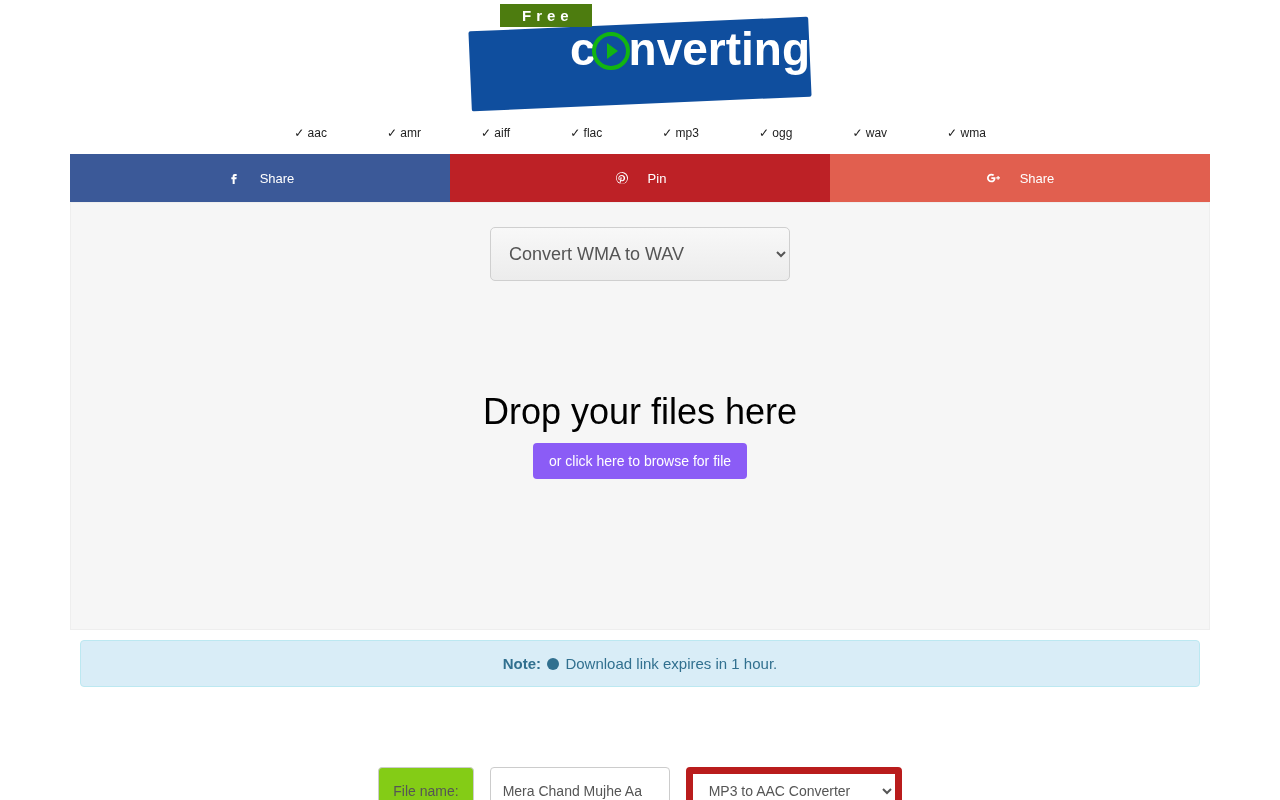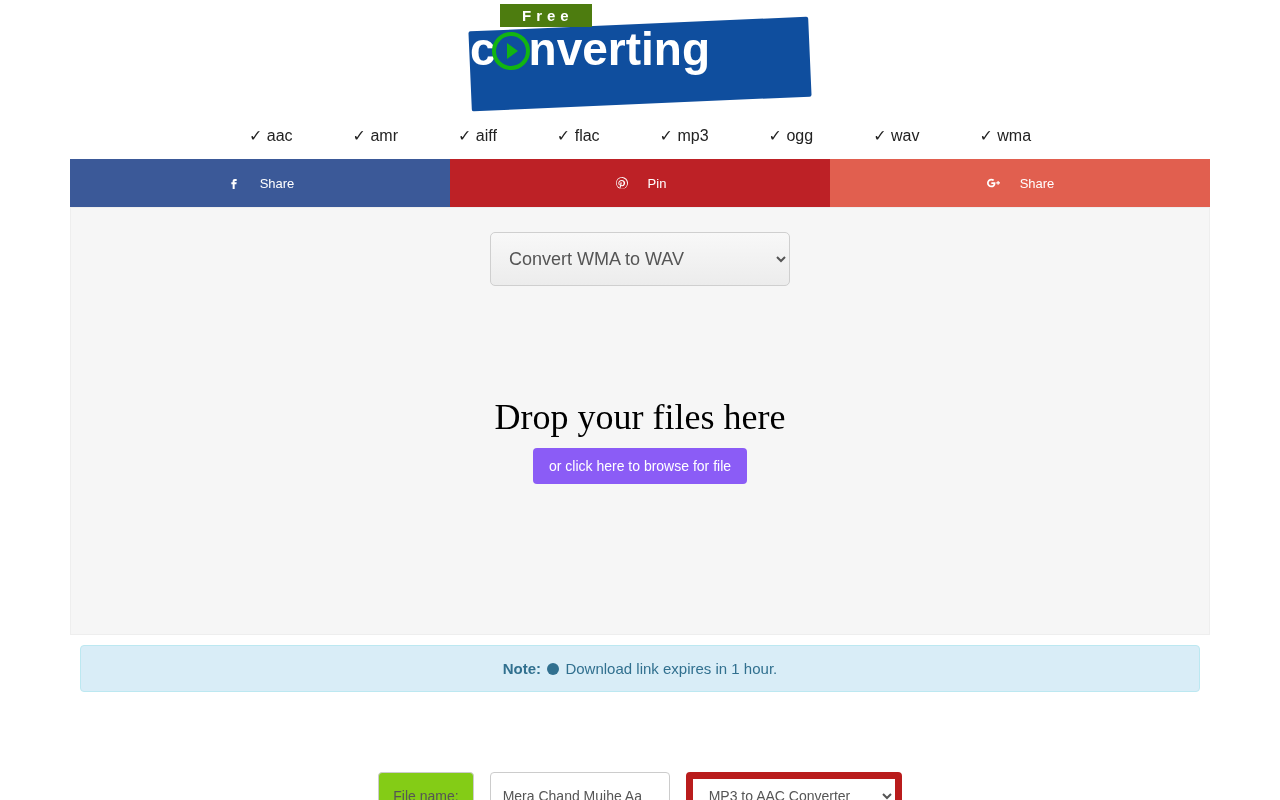--- a/index.html
+++ b/index.html
@@ -37,21 +37,21 @@
     letter-spacing: 5px;
     font-weight: 600;
     padding: 3px 18px 3px 22px;
     text-transform: capitalize;
   }
   .logo .word {
     position: absolute;
     top: 18px;
     left: 0;
     right: 0;
-    text-align: left;
+    text-align: right;
     color: #fff;
     font-weight: 700;
     font-size: 46px;
     font-family: "Trebuchet MS", "Segoe UI", sans-serif;
     letter-spacing: 0;
   }
   .logo .word .c { margin-right: -2px; }
   .logo .word .o-ring {
     display: inline-block;
     width: 38px; height: 38px;
@@ -69,21 +69,21 @@
     border-left: 11px solid #12b512;
     border-top: 8px solid transparent;
     border-bottom: 8px solid transparent;
   }
 
   
   .formats {
     display: flex;
     justify-content: center;
     gap: 60px;
-    font-size: 16px;
+    font-size: 12px;
     color: #222;
     padding: 10px 0 14px;
   }
   .formats span { white-space: nowrap; }
 
   
   .sharebar {
     display: flex;
     width: 1140px;
     margin: 0 auto;
@@ -122,21 +122,21 @@
     background: linear-gradient(#f8f8f8,#ececec);
     border: 1px solid #cfcfcf;
     border-radius: 5px;
     padding: 0 14px;
   }
   .dropzone-title {
     margin-top: 110px;
     font-size: 36px;
     font-weight: 400;
     color: #000;
-    font-family: Liberation Serif, serif;
+    font-family: Liberation Sans, sans-serif;
   }
   .browse-btn {
     margin-top: 10px;
     background: #8b5cf6;
     color: #fff;
     border: none;
     border-radius: 4px;
     padding: 10px 16px;
     font-size: 14px;
     cursor: pointer;

